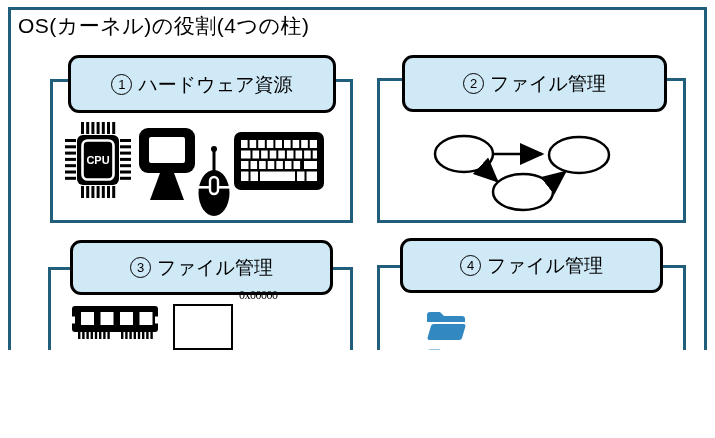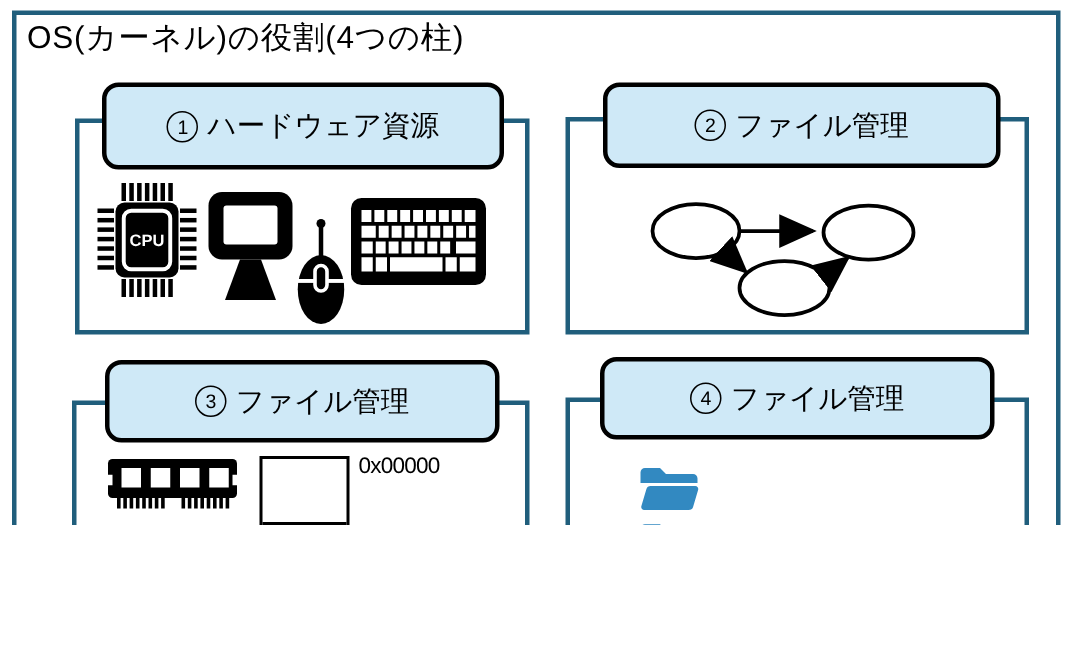--- a/index.html
+++ b/index.html
@@ -33,22 +33,22 @@
   .tb-line{display:flex;align-items:center;justify-content:center;gap:6px;white-space:nowrap;}
   .circ{width:21px;height:21px;border:1.6px solid #000;border-radius:50%;
     display:flex;align-items:center;justify-content:center;font-size:13px;flex:0 0 auto;}
   .abs{position:absolute;}
   .memory-map{position:absolute;left:173px;top:304px;width:60px;height:92px;
     border:2.5px solid #000;background:#fff;display:flex;flex-direction:column;}
   .mm-row{width:100%;}
   .mm-r1{height:44px;border-bottom:2.5px solid #000;}
   .mm-r2{height:27px;border-bottom:2.5px solid #000;}
   .mm-r3{flex:1;}
-  .addr-label{position:absolute;left:239px;top:302px;font-size:15px;
-    font-family:Liberation Sans, sans-serif;letter-spacing:-0.5px;}
+  .addr-label{position:absolute;left:239px;top:288px;font-size:12px;
+    font-family:Liberation Serif, serif;letter-spacing:-0.5px;}
   .conn-v{position:absolute;left:432px;top:374px;width:3px;height:13px;background:var(--frame-border);}
   .conn-h{position:absolute;left:432px;top:384px;width:53px;height:3px;background:var(--frame-border);}
   .folder{color:var(--folder-blue);}
 </style>
 </head>
 <body>
 
 <div class="canvas">
   <div class="frame"></div>
   <div class="main-title">OS(カーネル)の役割(4つの柱)</div>

